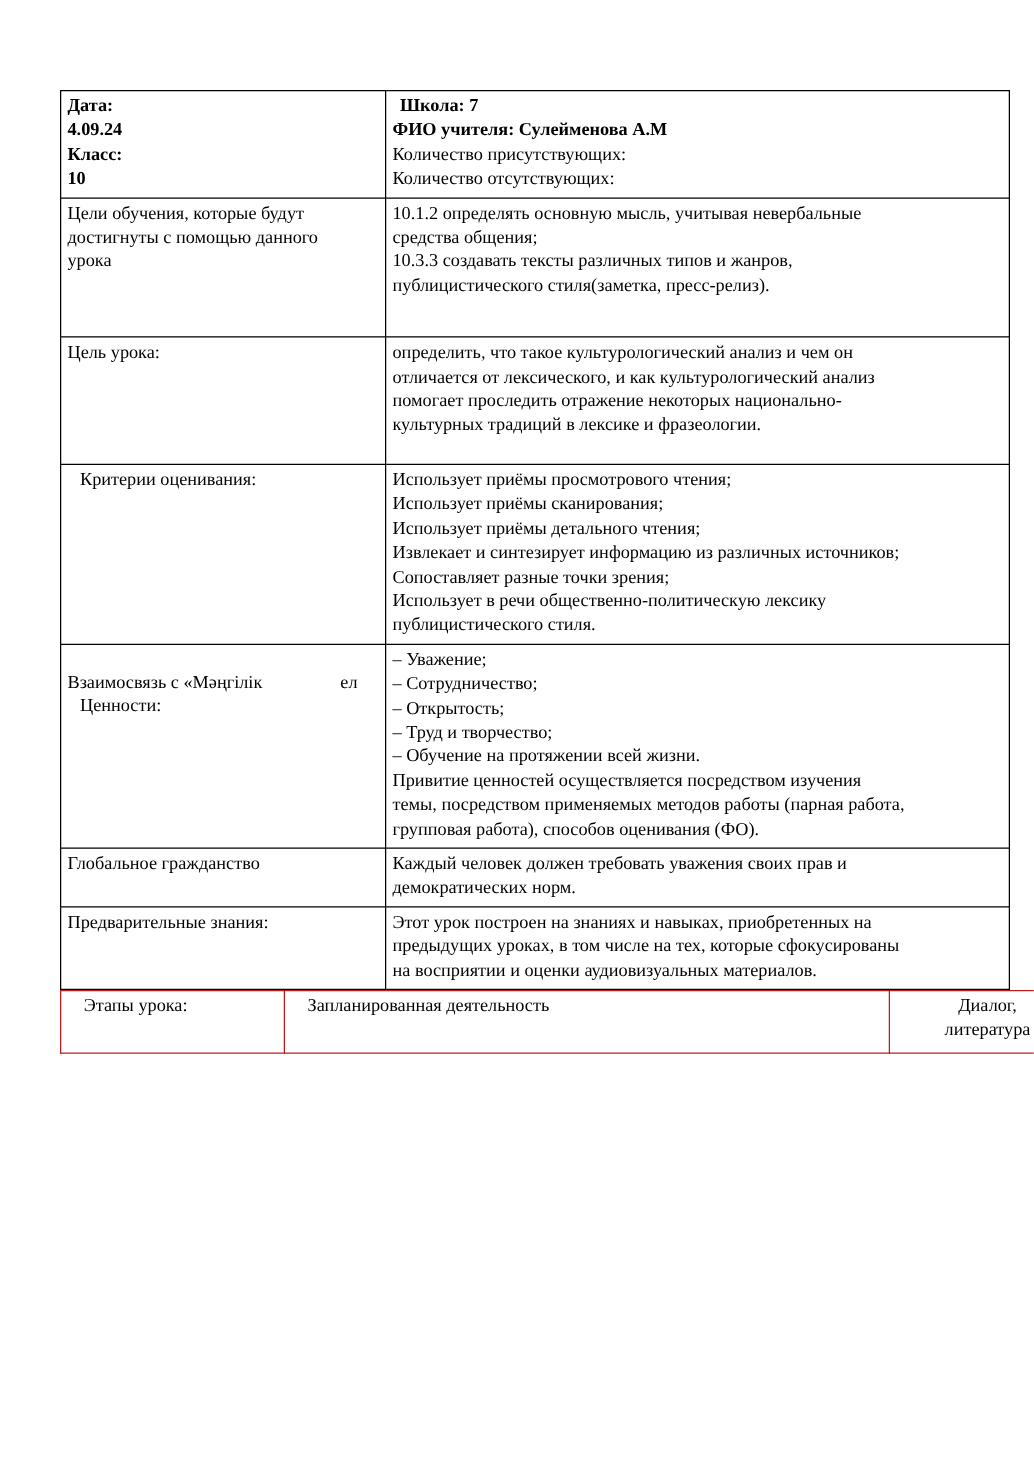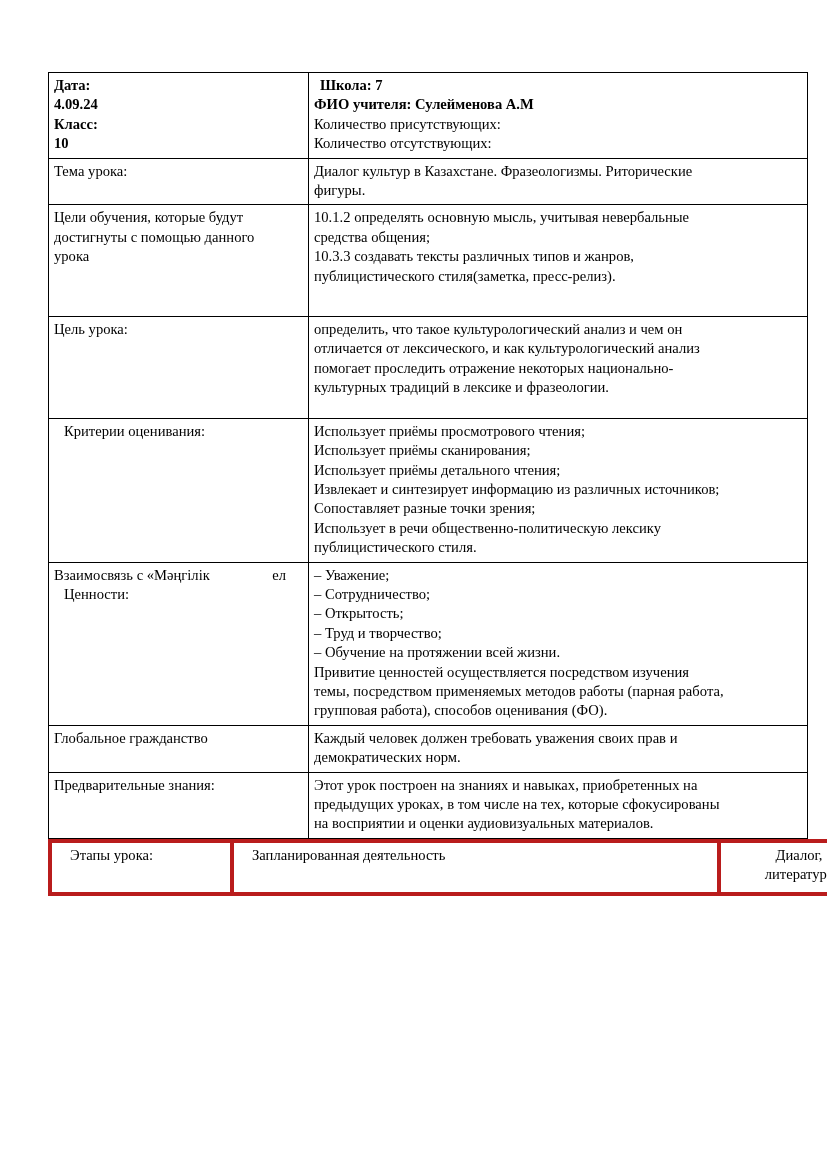--- a/index.html
+++ b/index.html
@@ -40,38 +40,39 @@
   .bold { font-weight: bold; }
   .lead-space { padding-left: 6px; }
   .indent-1 { padding-left: 10px; }
 
   .line { display: block; }
 
   .justify-row {
     display: flex;
     justify-content: space-between;
     width: 232px;
+    margin-top: 18px;
   }
 
   .spacer-sm { display: block; height: 16px; }
   .spacer-md { display: block; height: 26px; }
 
   .section-heading {
     margin: 5px 0 3px 22px;
     font-size: 14.6px;
     line-height: 1.33;
   }
 
   table.flow-table {
     border-collapse: collapse;
     width: 735px;
     table-layout: fixed;
   }
   table.flow-table td {
-    border: 4px solid #b91c1c;
+    border: 1px solid #b91c1c;
     vertical-align: top;
     padding: 3px 5px 4px 18px;
     font-size: 14.6px;
     line-height: 1.33;
     height: 42px;
     margin-top: 37px;
   }
   .fc-stage { width: 155px; }
   .fc-activity { width: 460px; }
   .fc-resources { width: 120px; text-align: center; }
@@ -92,29 +93,20 @@
           <span class="line bold">10</span>
         </td>
         <td class="col-value">
           <span class="line bold lead-space">Школа: 7</span>
           <span class="line bold">ФИО учителя: Сулейменова А.М</span>
           <span class="line">Количество присутствующих:</span>
           <span class="line">Количество отсутствующих:</span>
         </td>
       </tr>
 
-      <tr>
-        <td class="col-label">
-          <span class="line">Тема урока:</span>
-        </td>
-        <td class="col-value">
-          <span class="line">Диалог культур в Казахстане. Фразеологизмы. Риторические</span>
-          <span class="line">фигуры.</span>
-        </td>
-      </tr>
 
       <tr>
         <td class="col-label">
           <span class="line">Цели обучения, которые будут</span>
           <span class="line">достигнуты с помощью данного</span>
           <span class="line">урока</span>
         </td>
         <td class="col-value">
           <span class="line">10.1.2  определять основную мысль,  учитывая невербальные</span>
           <span class="line">средства общения;</span>

